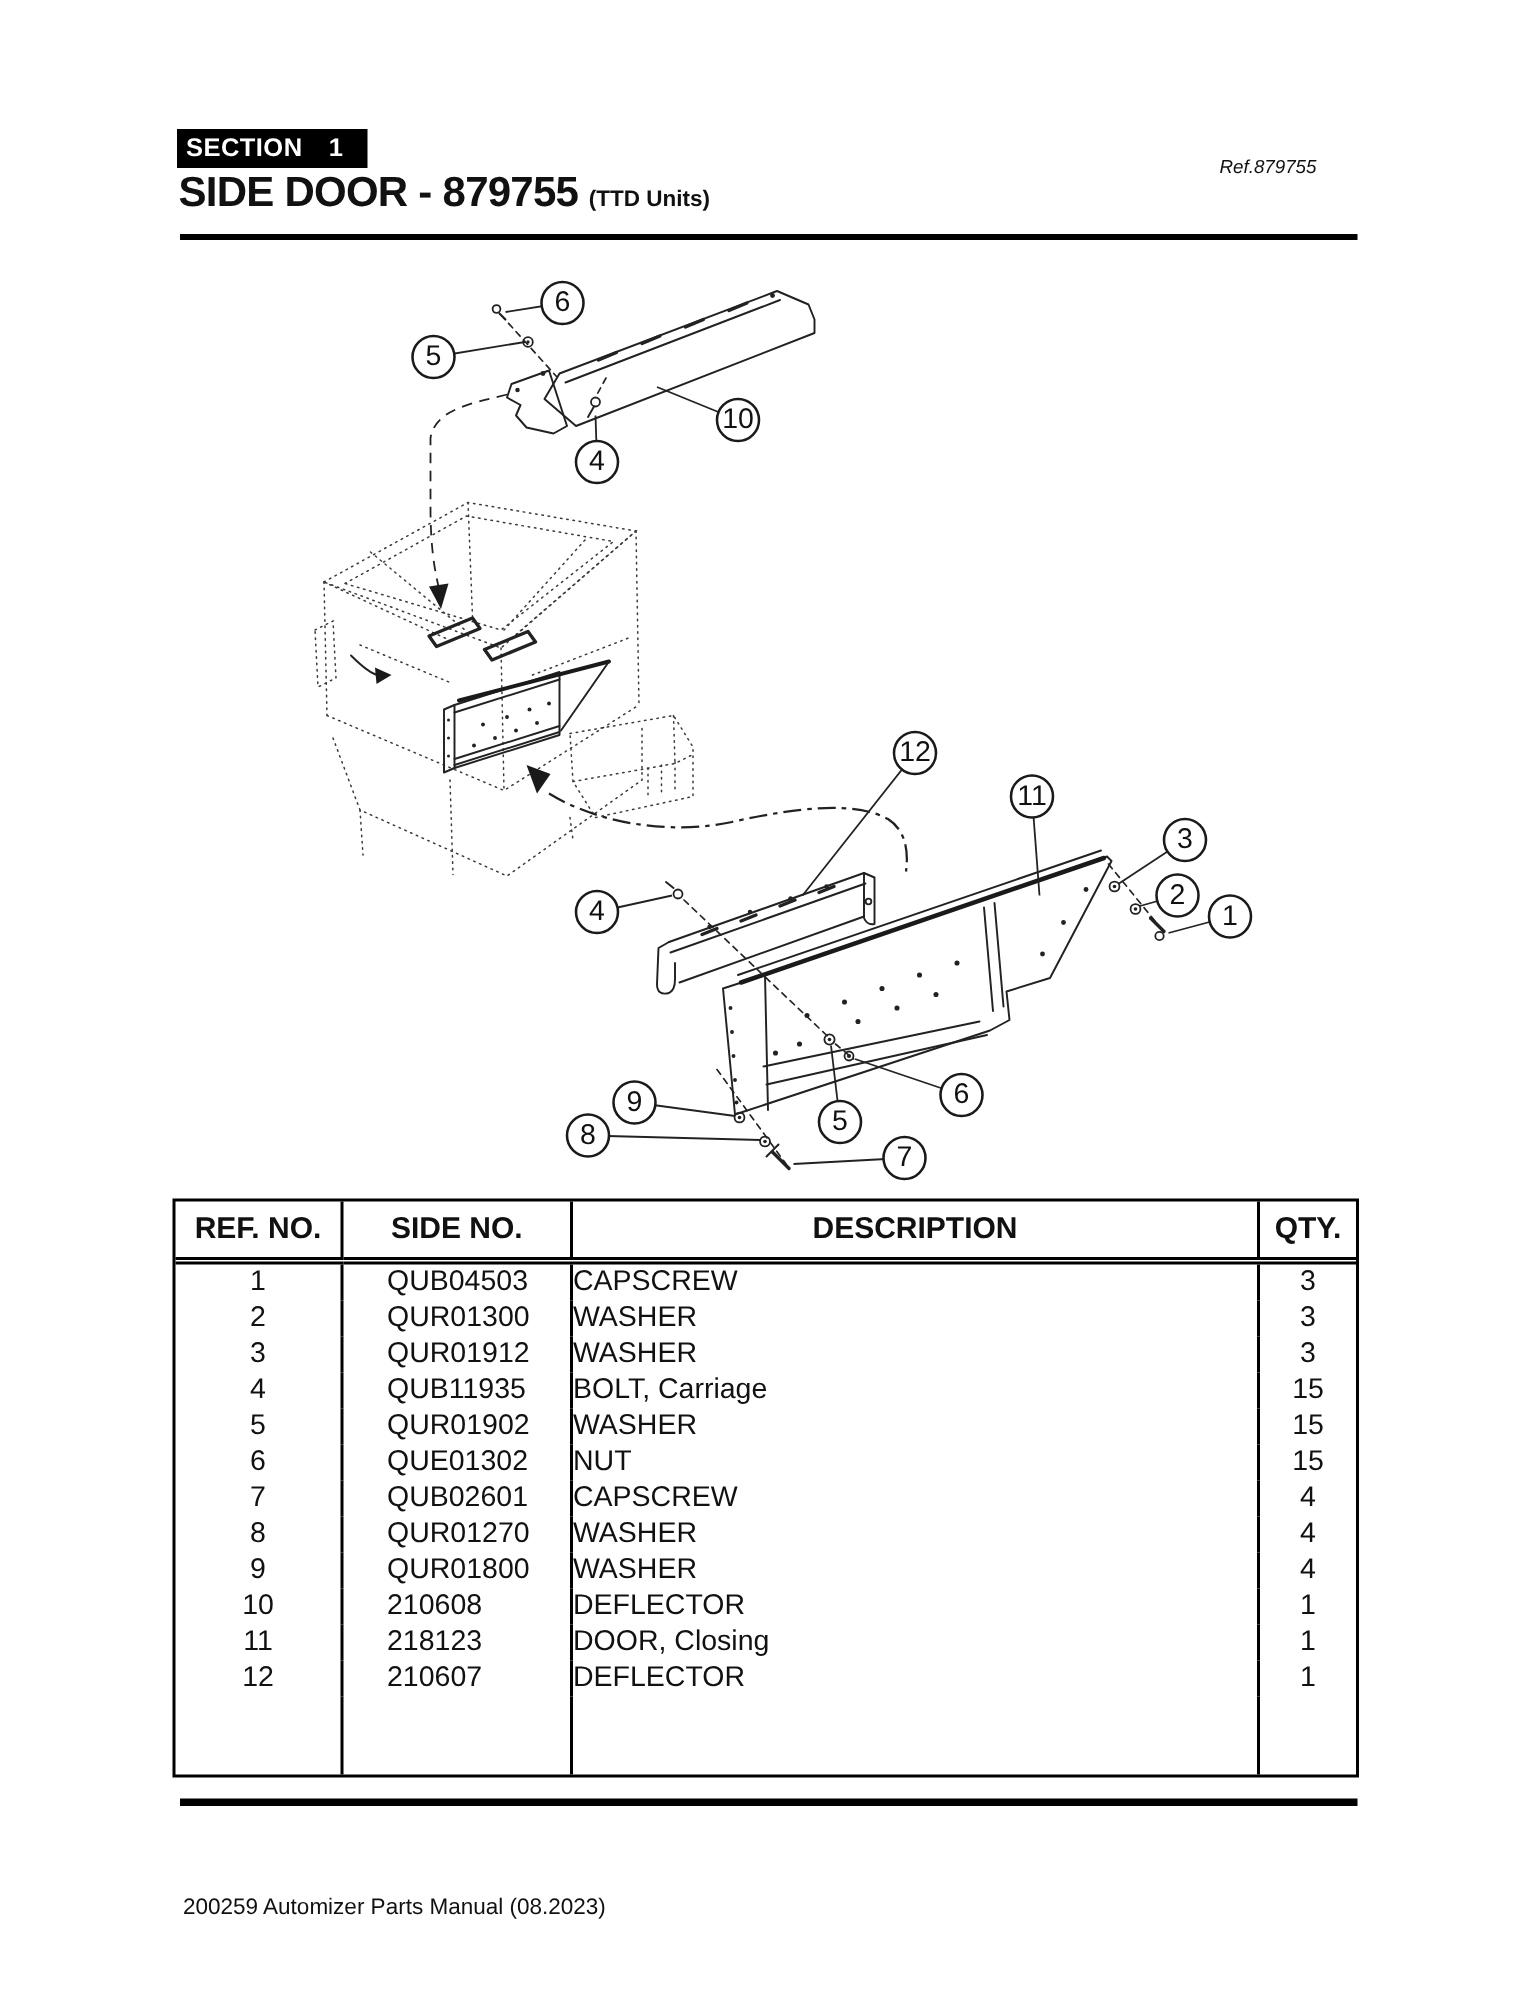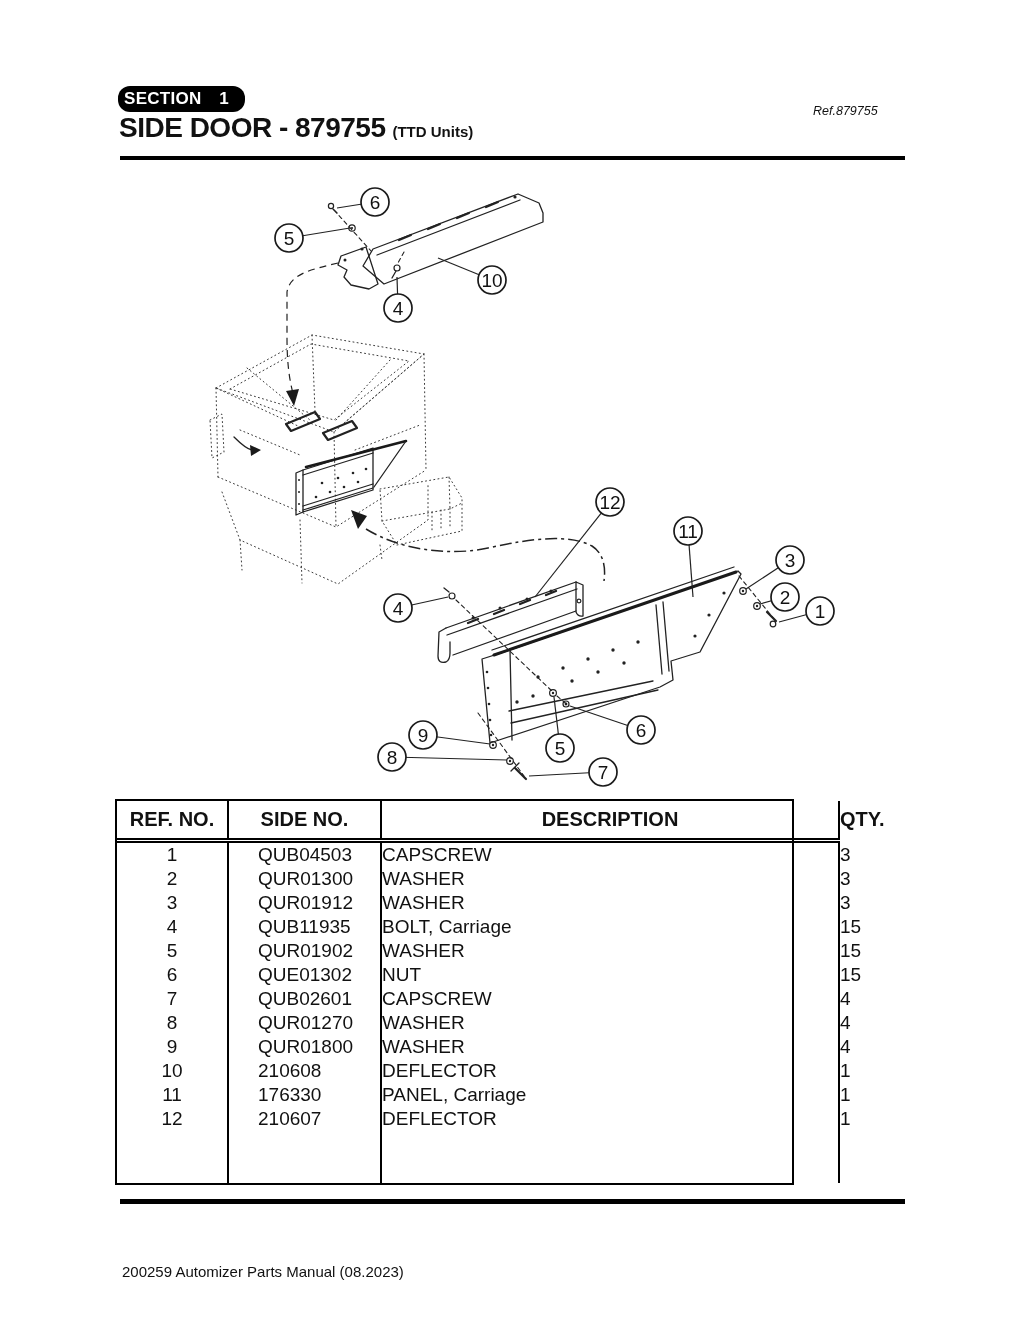--- a/index.html
+++ b/index.html
@@ -8,21 +8,21 @@
     font-family:"Liberation Sans",sans-serif;color:#111;
     -webkit-font-smoothing:antialiased;
   }
   .abs{position:absolute;}
 
   
   #section-badge{
     left:118px;top:86px;width:127px;height:26px;background:#000;color:#fff;
     display:flex;align-items:center;justify-content:space-between;
     padding:0 16px 0 6px;box-sizing:border-box;
-    font-size:17px;font-weight:bold;letter-spacing:.3px;border-radius:12px;
+    font-size:17px;font-weight:bold;letter-spacing:.3px;
   }
   #title-row{left:119px;top:112px;white-space:nowrap;}
   #page-title{display:inline;font-size:28px;font-weight:bold;letter-spacing:-.5px;margin:0;}
   #title-suffix{font-size:15px;font-weight:bold;margin-left:7px;text-align:right;}
   #ref-note{left:813px;top:104px;font-size:12.5px;font-style:italic;}
   .rule{background:#000;}
   #rule-top{left:120px;top:156px;width:785px;height:4px;}
   #rule-bottom{left:120px;top:1199px;width:785px;height:5px;}
 
   
@@ -36,21 +36,21 @@
   .dashdot{fill:none;stroke:#222;stroke-width:1.5;stroke-dasharray:12 4 3 4;}
   .fillk{fill:#1a1a1a;stroke:none;}
   .hole{fill:#222;stroke:none;}
   .ring{fill:none;stroke:#222;stroke-width:1.2;}
   #callout-leaders line{stroke:#222;stroke-width:1.2;}
   #callout-circles circle{fill:#fff;stroke:#1a1a1a;stroke-width:1.7;}
   #callout-circles text{font-family:"Liberation Sans",sans-serif;font-size:19px;fill:#111;text-anchor:middle;}
 
   
   #table-wrap{
-    left:115px;top:799px;width:679px;height:386px;
+    left:115px;top:799px;width:791px;height:386px;
     border:2.5px solid #000;box-sizing:border-box;background:#fff;
   }
   #parts-table{width:100%;height:100%;border-collapse:collapse;table-layout:fixed;}
   #parts-table th{
     border-right:2px solid #000;border-bottom:5px double #000;
     font-size:20px;font-weight:bold;text-align:center;height:37px;padding:0;
   }
   #parts-table th:last-child{border-right:none;}
   #parts-table td{
     border-right:2px solid #000;font-size:19px;height:24px;padding:0;vertical-align:middle;
@@ -365,22 +365,22 @@
           <td>4</td>
         </tr>
         <tr>
           <td>10</td>
           <td>210608</td>
           <td>DEFLECTOR</td>
           <td>1</td>
         </tr>
         <tr>
           <td>11</td>
-          <td>176330</td>
-          <td>PANEL, Carriage</td>
+          <td>218123</td>
+          <td>DOOR, Closing</td>
           <td>1</td>
         </tr>
         <tr>
           <td>12</td>
           <td>210607</td>
           <td>DEFLECTOR</td>
           <td>1</td>
         </tr>
         <tr class="filler">
           <td></td>

